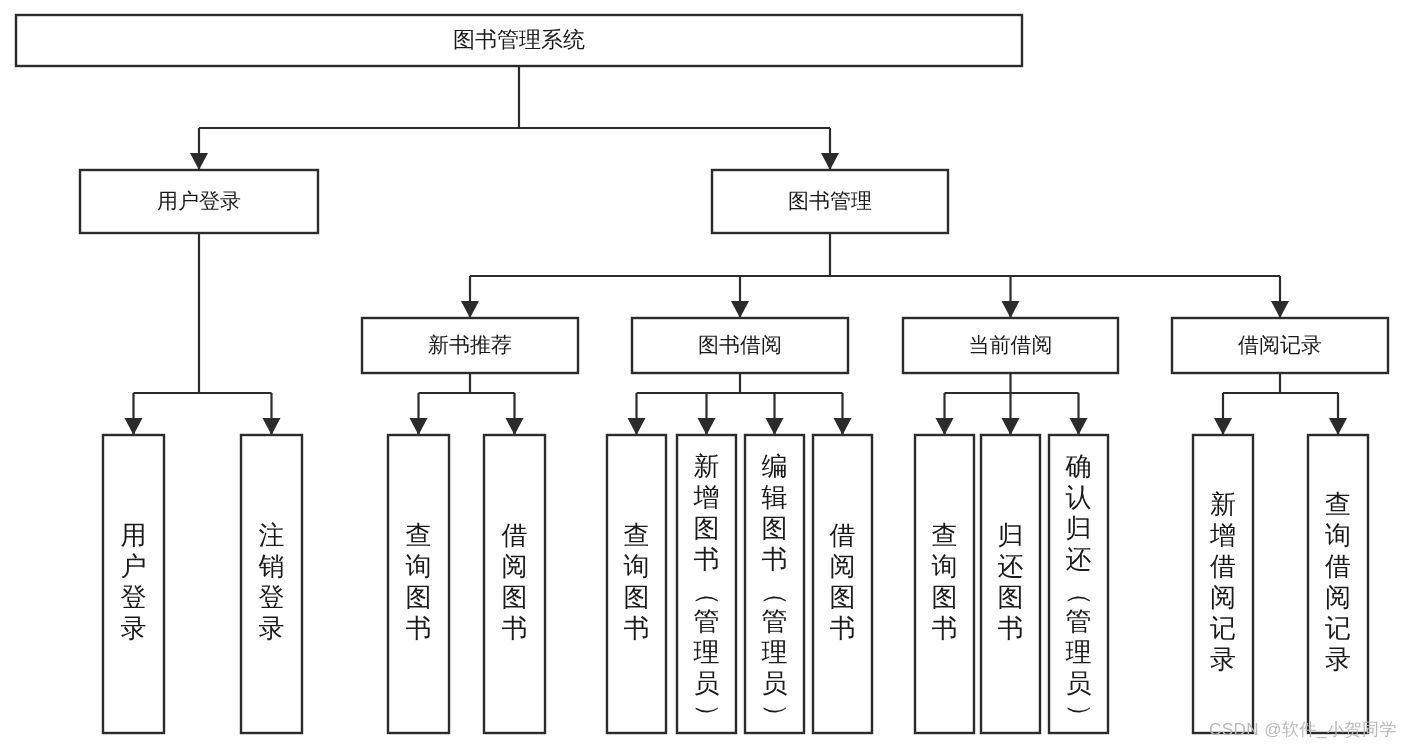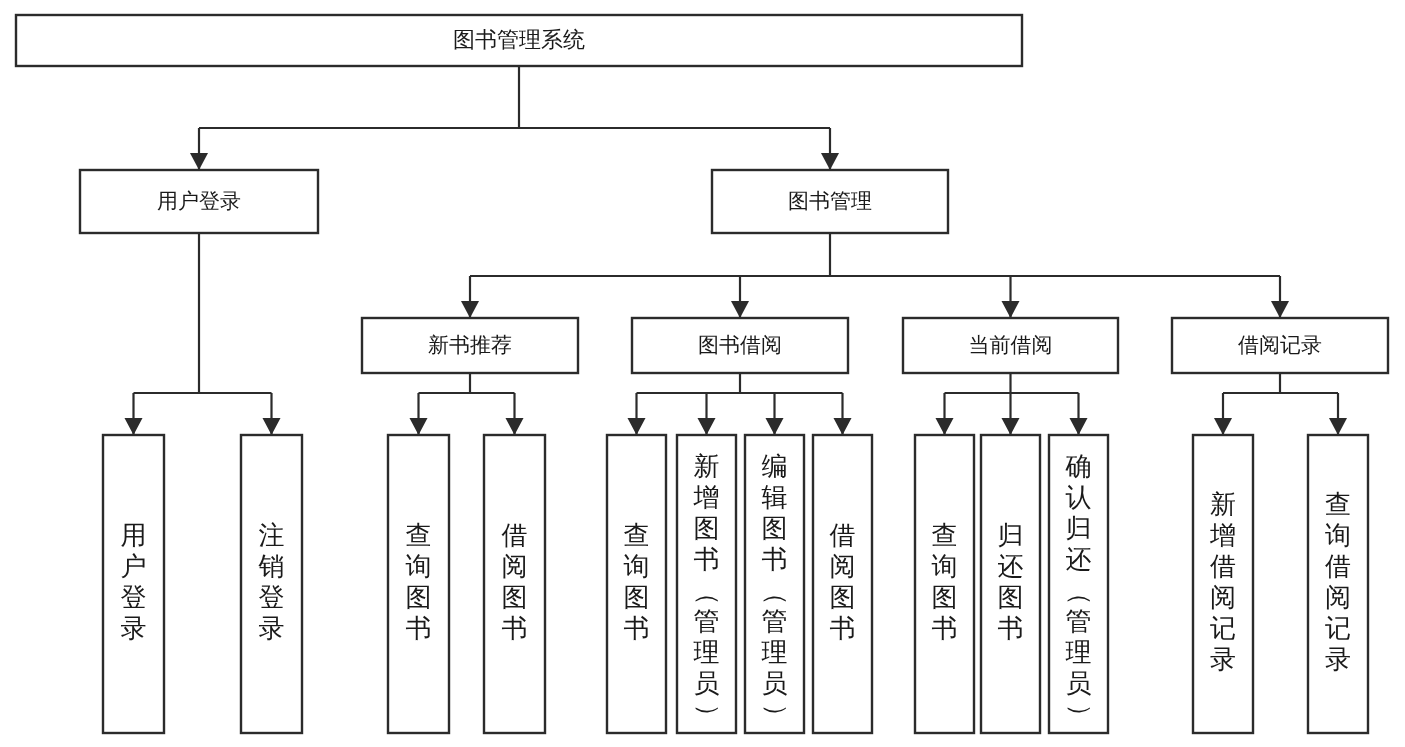--- a/index.html
+++ b/index.html
@@ -283,14 +283,15 @@
           <text x="1338" y="506.5" class="vlabel-char">查</text>
           <text x="1338" y="537.5" class="vlabel-char">询</text>
           <text x="1338" y="568.5" class="vlabel-char">借</text>
           <text x="1338" y="599.5" class="vlabel-char">阅</text>
           <text x="1338" y="630.5" class="vlabel-char">记</text>
           <text x="1338" y="661.5" class="vlabel-char">录</text>
         </g>
       </g>
   </svg>
 
+  <div class="watermark-text">CSDN @软件_小贺同学</div>
 
 </div>
 
 </body></html>

